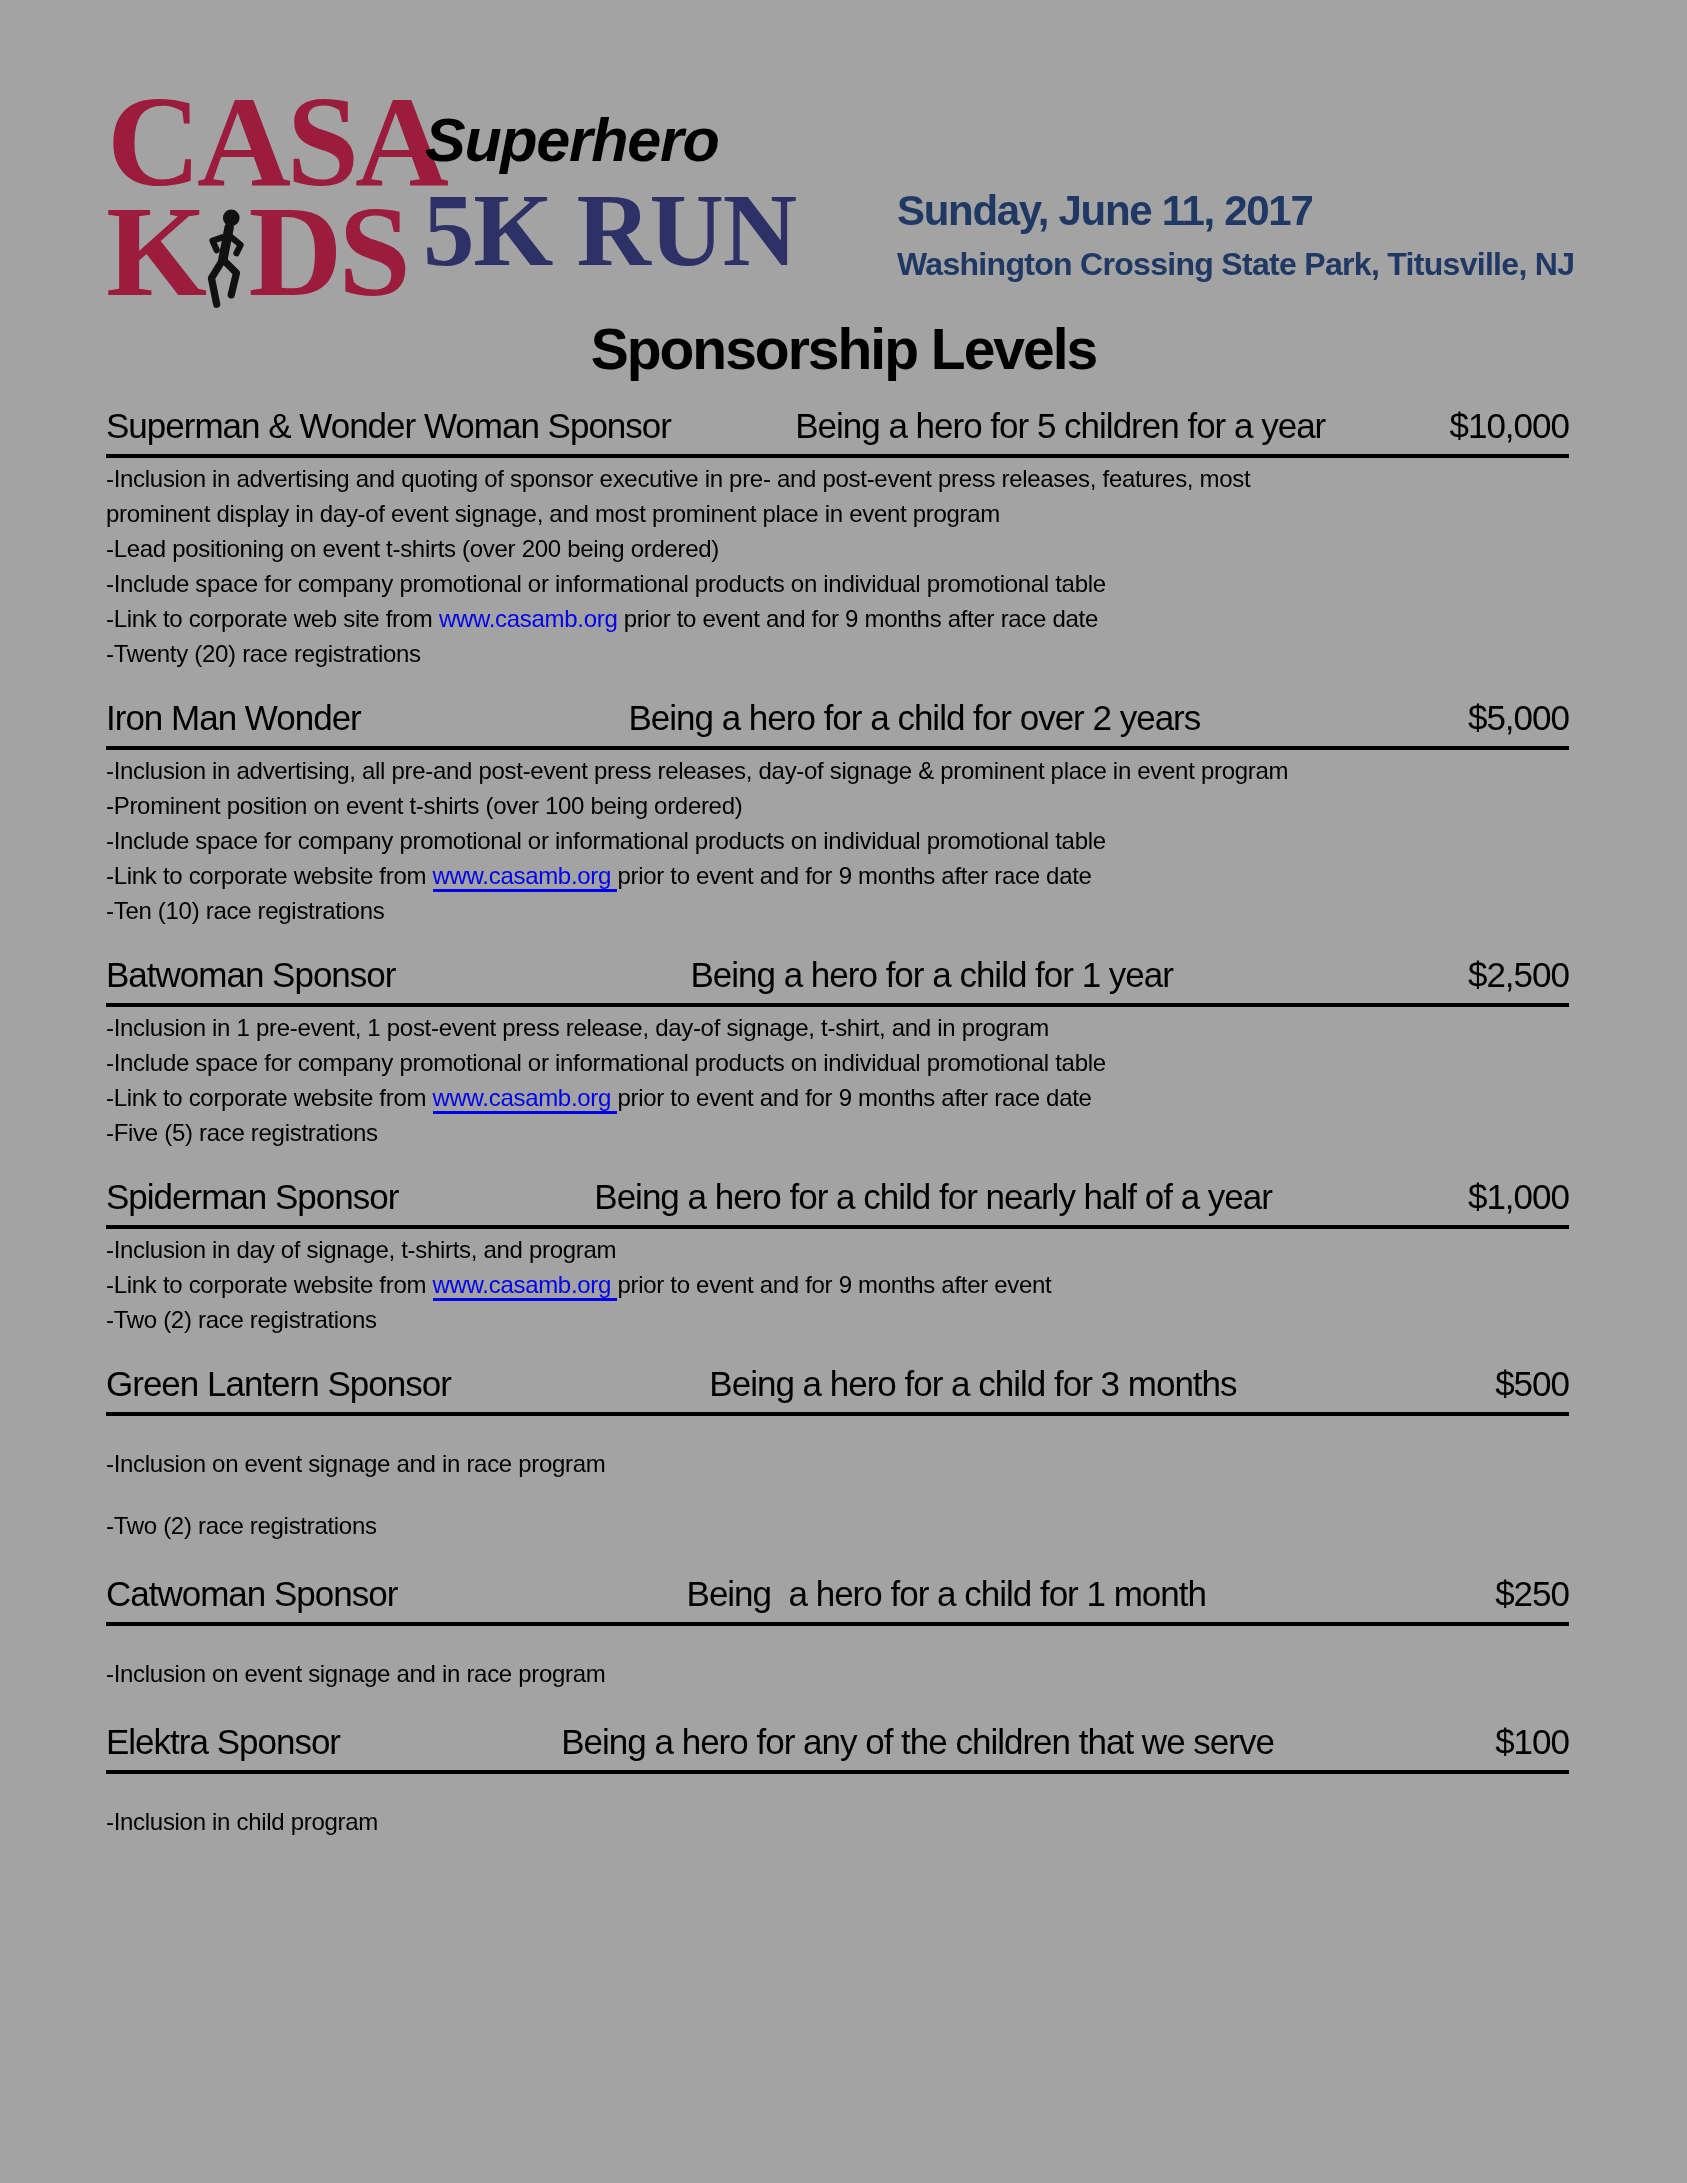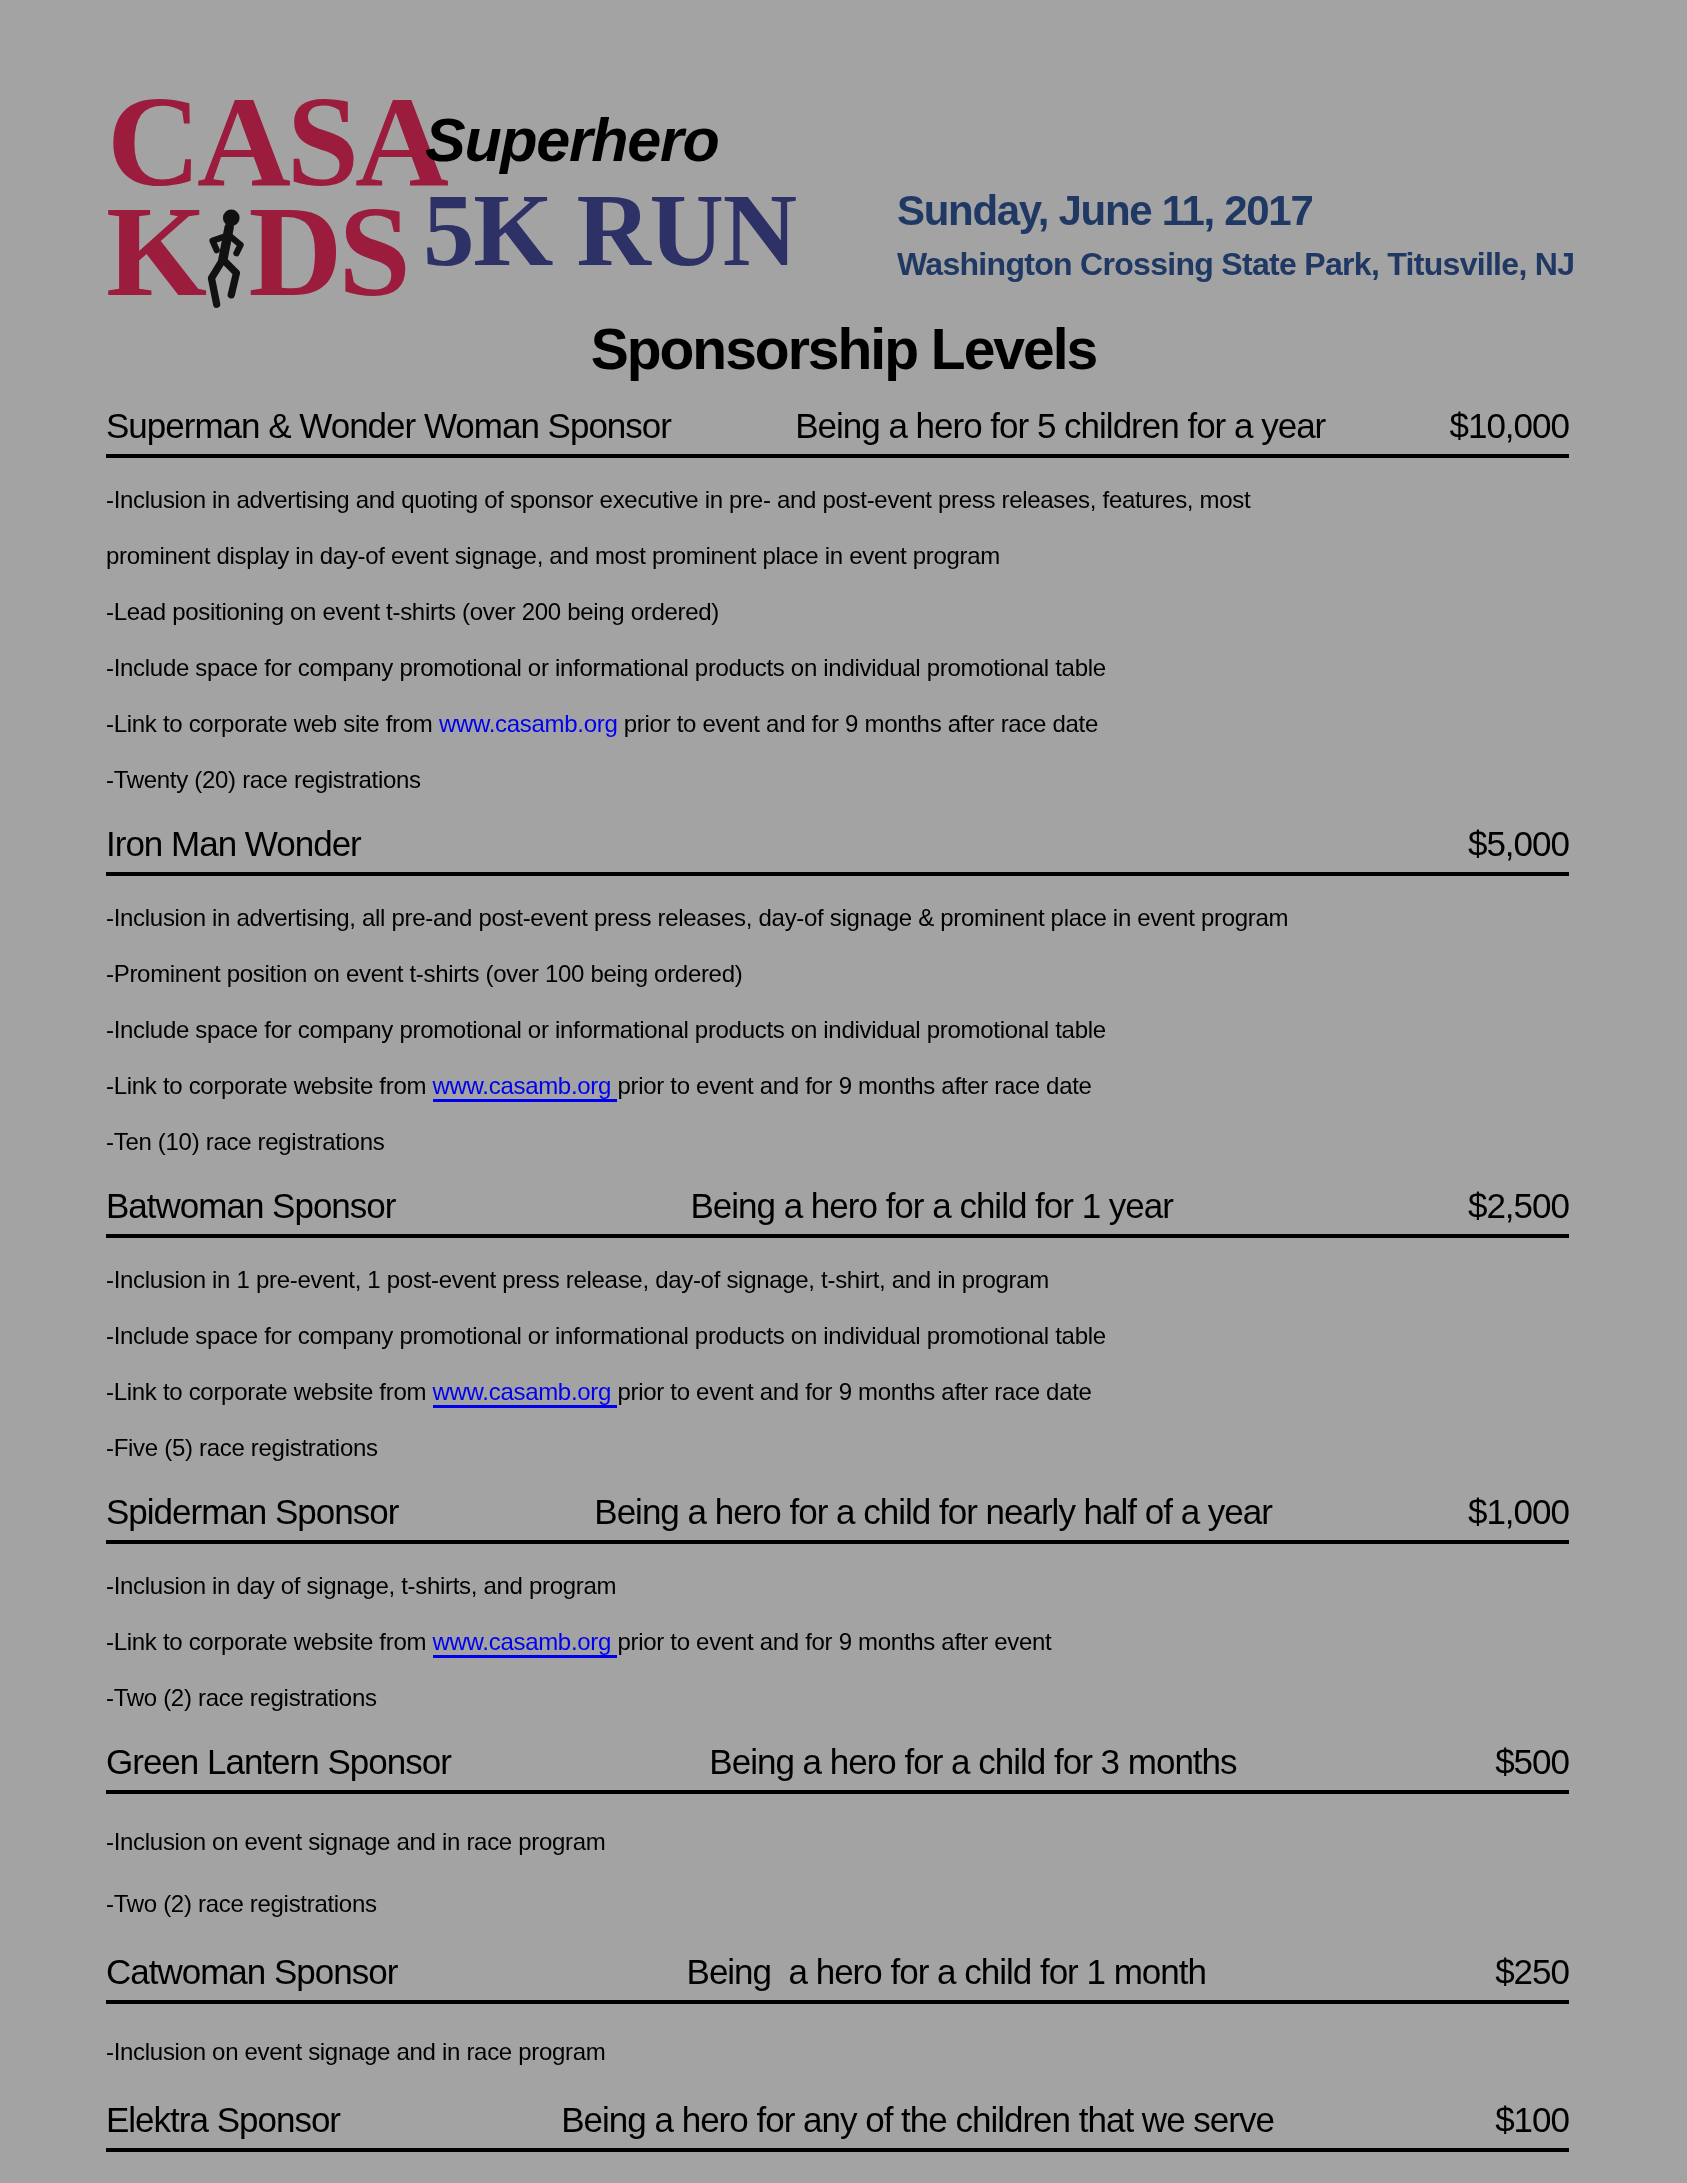--- a/index.html
+++ b/index.html
@@ -67,21 +67,21 @@
     border-bottom:4.6px solid #000;
     padding-bottom:8px;
     margin-top:30px;
     white-space:pre-wrap;
   }
   .sponsor-heading .nm{flex:0 0 auto;}
   .sponsor-heading .ds{flex:1 1 auto;text-align:center;white-space:pre-wrap;}
   .sponsor-heading .pr{flex:0 0 auto;text-align:right;}
   .benefit-line{
     font-size:24px;letter-spacing:-0.3px;line-height:28px;
-    margin:28px 0;
+    margin:7px 0;
     white-space:pre-wrap;
   }
   
   .sponsor-section:nth-child(n+5) .benefit-line{margin:34px 0;}
   a.site-link{color:var(--link-blue,#0000ee);text-decoration:none;cursor:pointer;}
   a.site-link.u{border-bottom:3.3px solid var(--link-blue,#0000ee);}
 </style>
 </head>
 <body>
 
@@ -112,21 +112,21 @@
       <section class="sponsor-section">
         <div class="sponsor-heading"><span class="nm">Superman &amp; Wonder Woman Sponsor</span><span class="ds">Being a hero for 5 children for a year</span><span class="pr">$10,000</span></div>
         <p class="benefit-line">-Inclusion in advertising and quoting of sponsor executive in pre- and post-event press releases, features, most</p>
         <p class="benefit-line">prominent display in day-of event signage, and most prominent place in event program</p>
         <p class="benefit-line">-Lead positioning on event t-shirts (over 200 being ordered)</p>
         <p class="benefit-line">-Include space for company promotional or informational products on individual promotional table</p>
         <p class="benefit-line"><span>-Link to corporate web site from </span><a class="site-link">www.casamb.org</a><span> prior to event and for 9 months after race date</span></p>
         <p class="benefit-line">-Twenty (20) race registrations</p>
       </section>
       <section class="sponsor-section">
-        <div class="sponsor-heading"><span class="nm">Iron Man Wonder</span><span class="pr">$5,000</span></div>
+        <div class="sponsor-heading"><span class="nm">Iron Man Wonder</span><span class="ds">Being a hero for a child for over 2 years</span><span class="pr">$5,000</span></div>
         <p class="benefit-line">-Inclusion in advertising, all pre-and post-event press releases, day-of signage &amp; prominent place in event program</p>
         <p class="benefit-line">-Prominent position on event t-shirts (over 100 being ordered)</p>
         <p class="benefit-line">-Include space for company promotional or informational products on individual promotional table</p>
         <p class="benefit-line"><span>-Link to corporate website from </span><a class="site-link u">www.casamb.org </a><span>prior to event and for 9 months after race date</span></p>
         <p class="benefit-line">-Ten (10) race registrations</p>
       </section>
       <section class="sponsor-section">
         <div class="sponsor-heading"><span class="nm">Batwoman Sponsor</span><span class="ds">Being a hero for a child for 1 year</span><span class="pr">$2,500</span></div>
         <p class="benefit-line">-Inclusion in 1 pre-event, 1 post-event press release, day-of signage, t-shirt, and in program</p>
         <p class="benefit-line">-Include space for company promotional or informational products on individual promotional table</p>

